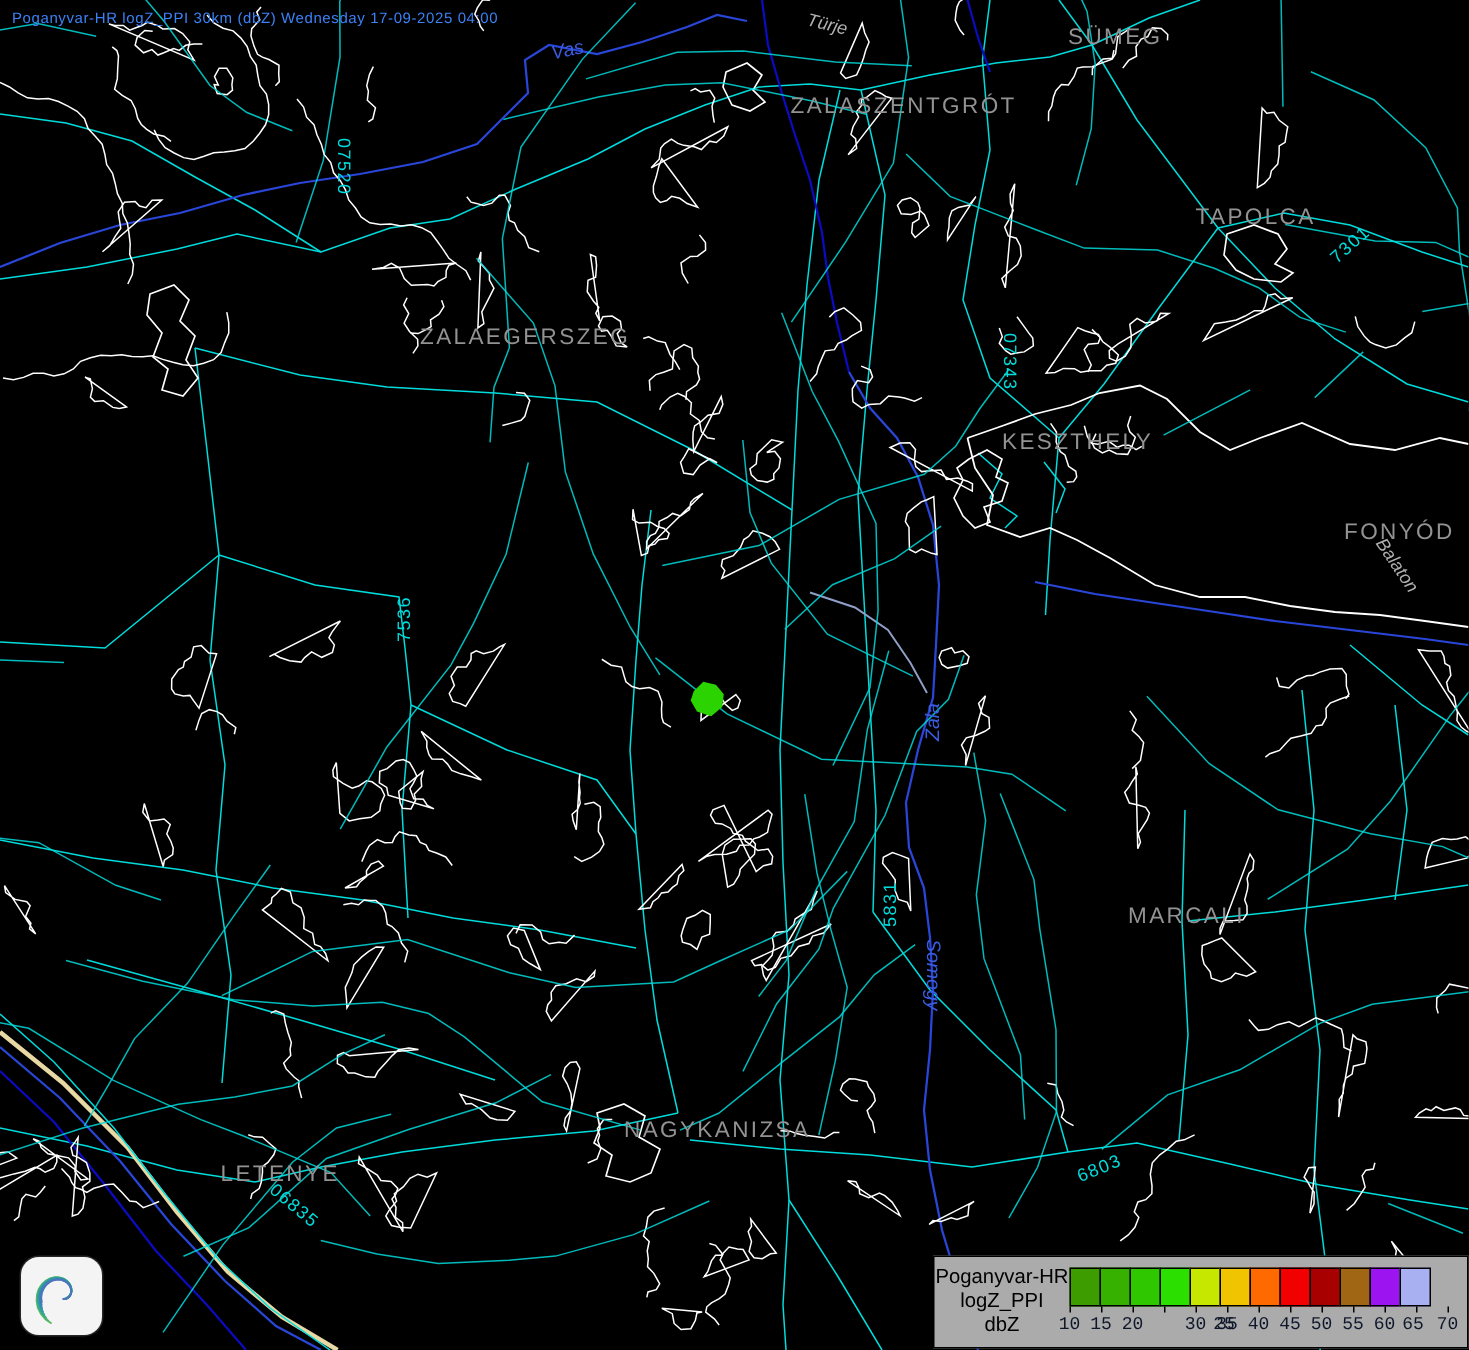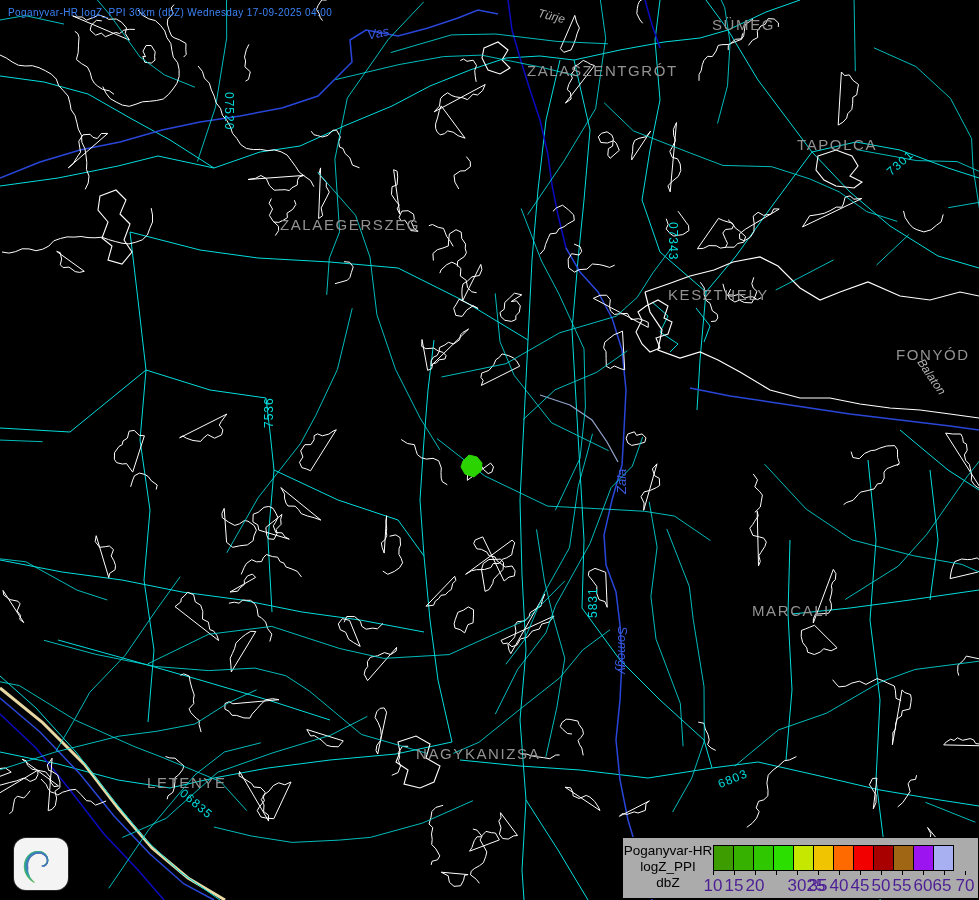--- a/index.html
+++ b/index.html
@@ -18,22 +18,22 @@
               white-space:nowrap;transform-origin:0 0;z-index:15;}
   .legend{position:absolute;left:622px;top:837px;width:357px;height:62px;
           background:#ababab;border:1px solid #000;box-sizing:border-box;z-index:40;}
   .legend-text{position:absolute;left:0;top:5px;width:90px;text-align:center;
                color:#000;font-size:13.5px;line-height:16px;}
   .legend-bar{position:absolute;left:90px;top:7px;height:26px;font-size:0;}
   .swatch{display:inline-block;width:21px;height:26px;border:1px solid #000;
           box-sizing:border-box;margin-left:-1px;}
   .swatch:first-child{margin-left:0;}
   .tickmark{position:absolute;width:1px;height:4px;background:#000;top:33px;z-index:41;}
-  .tick-num{position:absolute;top:38px;transform:translateX(-50%);color:#4c1d95;
-            font-size:17px;z-index:41;}
+  .tick-num{position:absolute;top:38px;transform:translateX(-50%);color:#0f172a;
+            font-size:12px;z-index:41;font-family:Liberation Mono, monospace;}
   .logo{position:absolute;left:14px;top:838px;width:54px;height:52px;background:#f4f4f4;
         border-radius:12px;z-index:40;box-shadow:0 0 0 1px rgba(255,255,255,0.15);}
   .logo svg{position:absolute;left:0;top:0;}
 </style>
 </head>
 <body>
 
 <svg id="map-canvas" width="979" height="900" viewBox="0 0 979 900">
     <path d="M0.0 186.0L58.0 178.0L118.0 166.0L158.0 156.0L214.0 168.0L260.0 152.0L300.0 146.0L344.0 126.0L392.0 106.0L430.0 86.0L470.0 70.0L506.0 58.0L540.0 56.0L574.0 60.0" fill="none" stroke="#00DCDC" stroke-width="1" stroke-opacity="1"></path>
     <path d="M0.0 76.0L44.0 82.0L88.0 94.0L130.0 118.0L170.0 140.0L214.0 168.0" fill="none" stroke="#00DCDC" stroke-width="1" stroke-opacity="1"></path>

